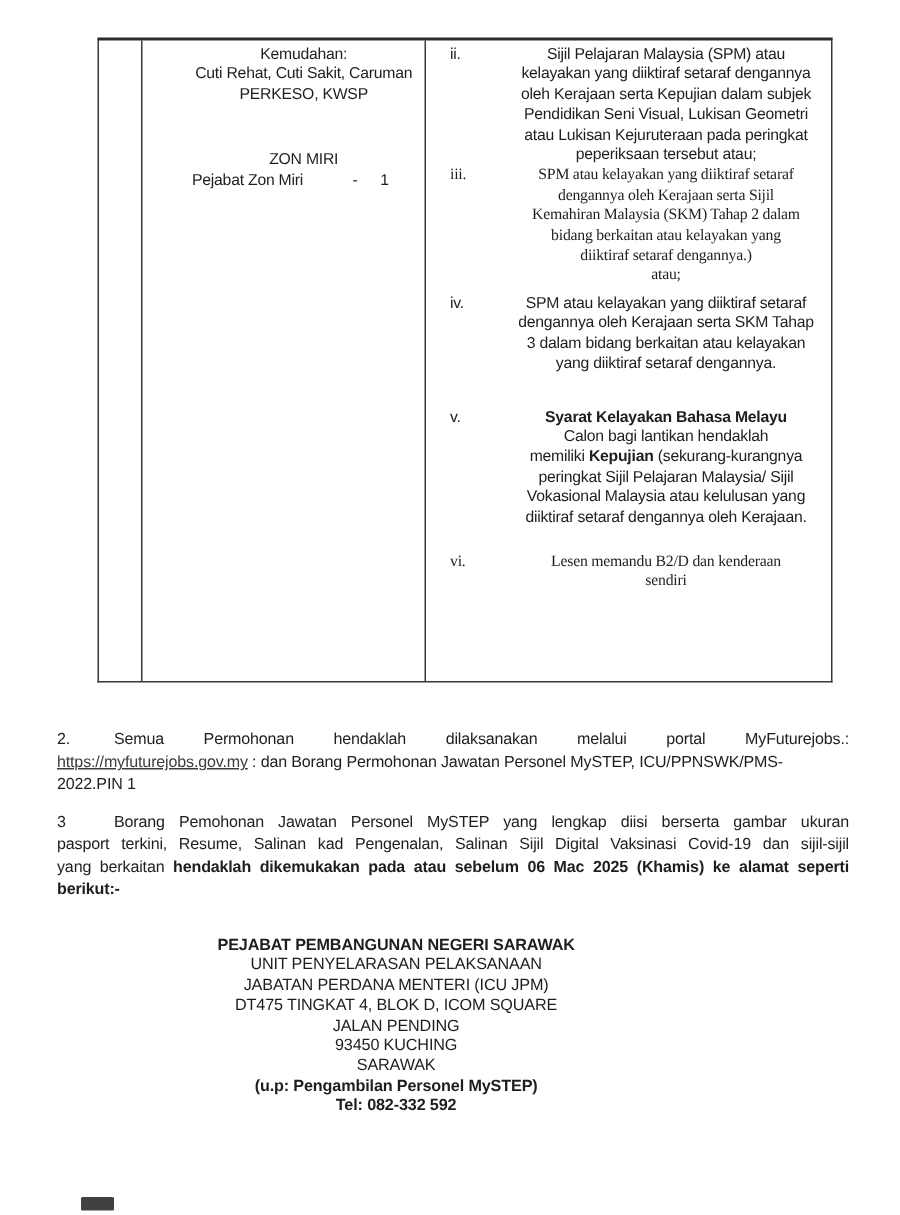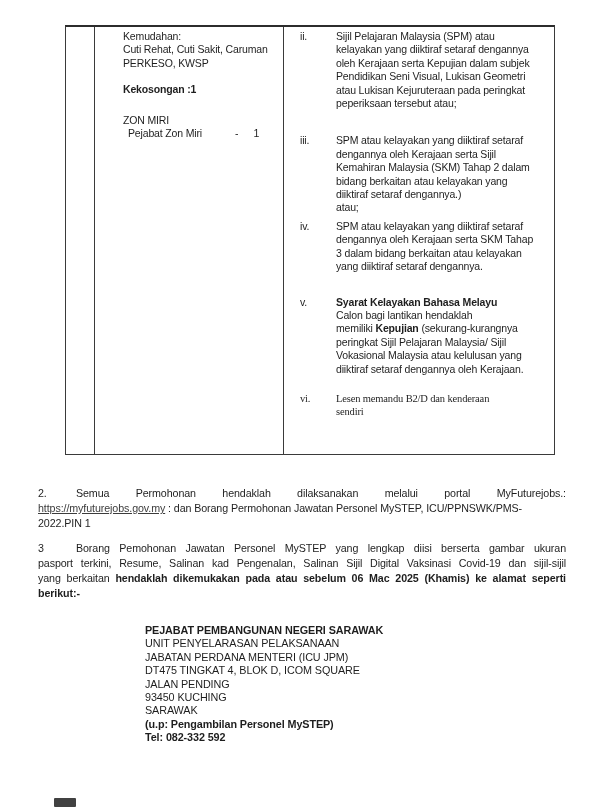--- a/index.html
+++ b/index.html
@@ -7,28 +7,28 @@
         font-family:"Liberation Sans","DejaVu Sans",sans-serif;color:#1e1e1e;}
 
   
   .tbl{position:absolute;left:65px;top:25px;width:490px;height:430px;box-sizing:border-box;
        border:1px solid #3a3a3a;border-top:2px solid #2c2c2c;
        font-size:10.5px;line-height:13.4px;letter-spacing:-0.15px;}
   .vline{position:absolute;top:0;bottom:0;width:1px;background:#3a3a3a;}
   .v1{left:28px;} .v2{left:217px;}
   .cell-left{position:absolute;left:29px;top:3px;width:187px;padding-left:28px;box-sizing:border-box;}
   .cell-right{position:absolute;left:218px;top:3px;right:1px;}
-  .ln{white-space:nowrap;}
+  .ln{white-space:nowrap;text-align:center;}
   .sp1{height:13px;} .sp2{height:17px;}
   .office-row{display:flex;margin-left:5px;}
   .office-dash{margin-left:33px;} .office-count{margin-left:15px;}
   .item{display:flex;}
   .item .num{width:52px;padding-left:16px;box-sizing:border-box;flex:none;}
   .item .bd{width:216px;}
-  .mt-iii{margin-top:24px;} .mt-iv{margin-top:5px;} .mt-v{margin-top:22px;} .mt-vi{margin-top:16px;font-family:Liberation Serif, serif;}
+  .mt-iii{font-family:Liberation Serif, serif;} .mt-iv{margin-top:5px;} .mt-v{margin-top:22px;} .mt-vi{margin-top:16px;font-family:Liberation Serif, serif;}
   .b{font-weight:bold;}
 
   
   .paras{position:absolute;left:38px;width:528px;font-size:10.7px;line-height:15px;letter-spacing:-0.1px;}
   #para2{top:486px;} #para3{top:541px;}
   .pline{display:flex;}
   .pnum{width:38px;flex:none;}
   .ptext{flex:1;text-align:justify;text-align-last:justify;}
   .jl{text-align:justify;text-align-last:justify;}
   .link{text-decoration:underline;color:#3c3c3c;cursor:pointer;}
@@ -46,21 +46,20 @@
 
   <div class="tbl">
     <div class="vline v1"></div>
     <div class="vline v2"></div>
 
     <div class="cell-left">
       <div class="ln">Kemudahan:</div>
       <div class="ln">Cuti Rehat, Cuti Sakit, Caruman</div>
       <div class="ln">PERKESO, KWSP</div>
       <div class="sp1"></div>
-      <div class="ln b">Kekosongan :1</div>
       <div class="sp2"></div>
       <div class="ln">ZON MIRI</div>
       <div class="office-row">
         <span class="ln">Pejabat Zon Miri</span>
         <span class="office-dash">-</span>
         <span class="office-count">1</span>
       </div>
     </div>
 
     <div class="cell-right">

